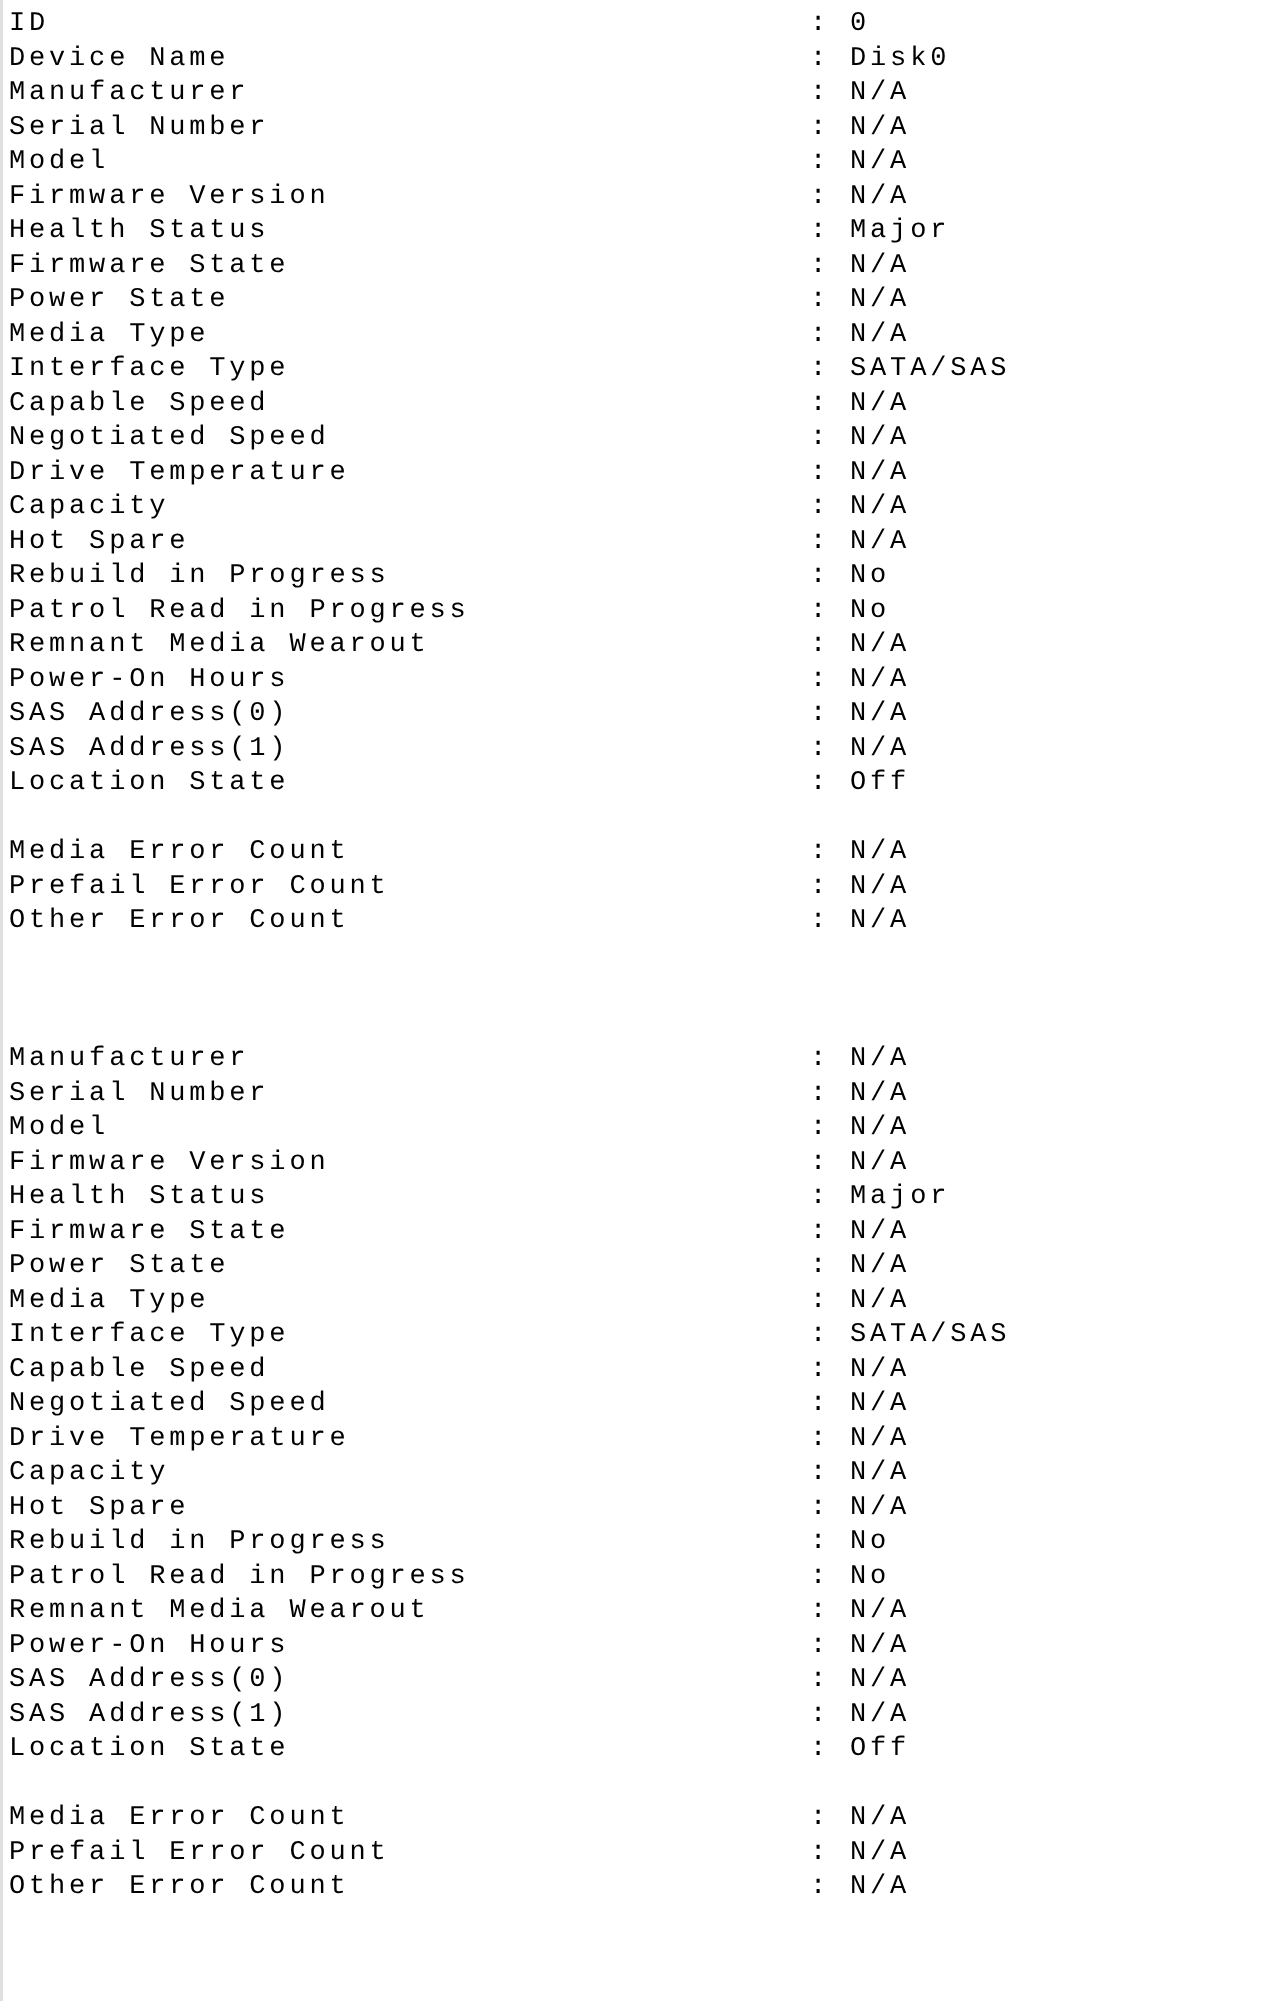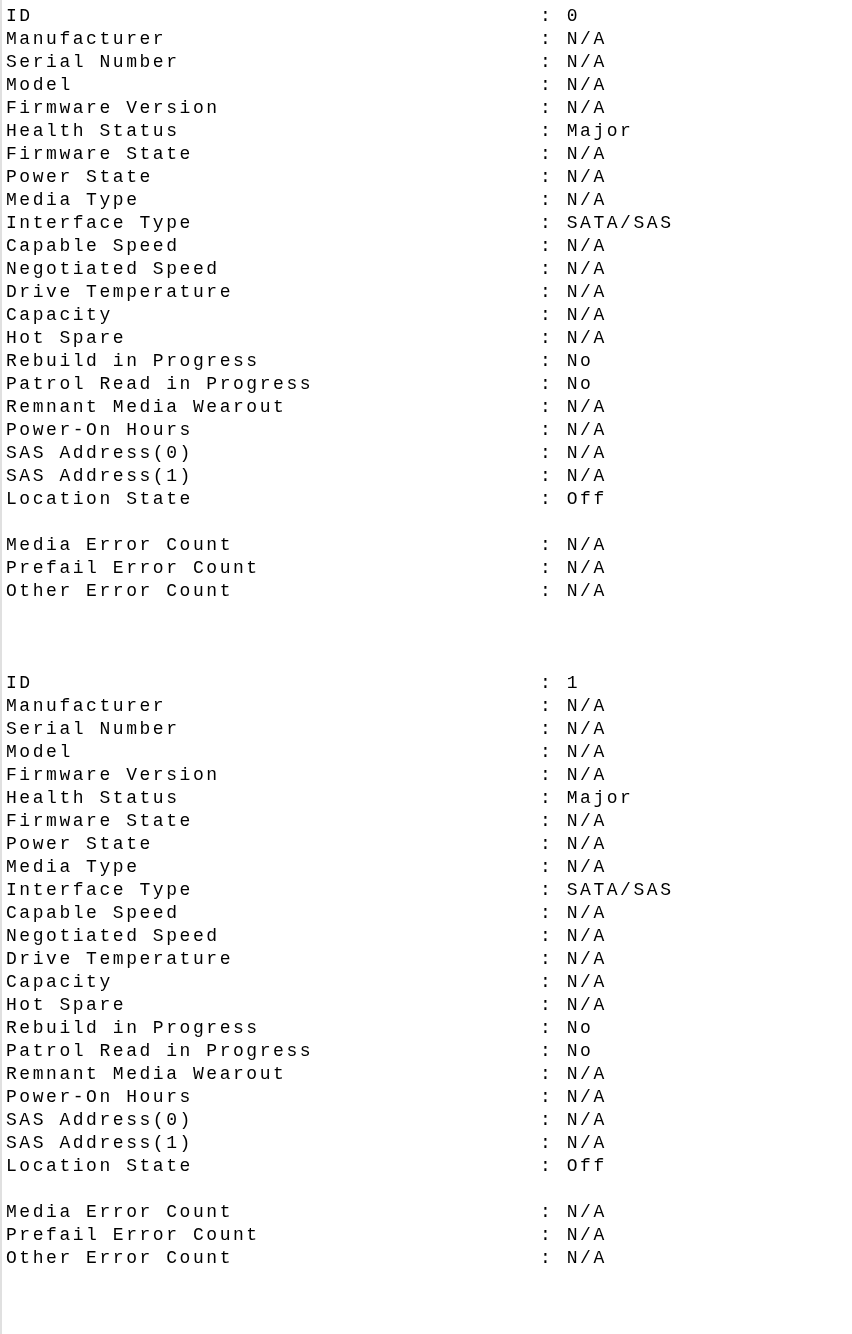--- a/index.html
+++ b/index.html
@@ -45,20 +45,21 @@
     height: 69px;
   }
 </style>
 </head>
 <body>
 
 <div class="screen">
   <div id="disk-blocks">
       <div class="disk-block">
         <div class="line"><span class="label">ID</span><span class="value">: 0</span></div>
+        <div class="line"><span class="label">Device Name</span><span class="value">: Disk0</span></div>
         <div class="line"><span class="label">Manufacturer</span><span class="value">: N/A</span></div>
         <div class="line"><span class="label">Serial Number</span><span class="value">: N/A</span></div>
         <div class="line"><span class="label">Model</span><span class="value">: N/A</span></div>
         <div class="line"><span class="label">Firmware Version</span><span class="value">: N/A</span></div>
         <div class="line"><span class="label">Health Status</span><span class="value">: Major</span></div>
         <div class="line"><span class="label">Firmware State</span><span class="value">: N/A</span></div>
         <div class="line"><span class="label">Power State</span><span class="value">: N/A</span></div>
         <div class="line"><span class="label">Media Type</span><span class="value">: N/A</span></div>
         <div class="line"><span class="label">Interface Type</span><span class="value">: SATA/SAS</span></div>
         <div class="line"><span class="label">Capable Speed</span><span class="value">: N/A</span></div>
@@ -73,21 +74,20 @@
         <div class="line"><span class="label">SAS Address(0)</span><span class="value">: N/A</span></div>
         <div class="line"><span class="label">SAS Address(1)</span><span class="value">: N/A</span></div>
         <div class="line"><span class="label">Location State</span><span class="value">: Off</span></div>
         <div class="blank-line"></div>
         <div class="line"><span class="label">Media Error Count</span><span class="value">: N/A</span></div>
         <div class="line"><span class="label">Prefail Error Count</span><span class="value">: N/A</span></div>
         <div class="line"><span class="label">Other Error Count</span><span class="value">: N/A</span></div>
       </div>
       <div class="block-gap"></div>
       <div class="disk-block">
-        <div class="line"><span class="label">ID</span><span class="value">: 1</span></div>
         <div class="line"><span class="label">Manufacturer</span><span class="value">: N/A</span></div>
         <div class="line"><span class="label">Serial Number</span><span class="value">: N/A</span></div>
         <div class="line"><span class="label">Model</span><span class="value">: N/A</span></div>
         <div class="line"><span class="label">Firmware Version</span><span class="value">: N/A</span></div>
         <div class="line"><span class="label">Health Status</span><span class="value">: Major</span></div>
         <div class="line"><span class="label">Firmware State</span><span class="value">: N/A</span></div>
         <div class="line"><span class="label">Power State</span><span class="value">: N/A</span></div>
         <div class="line"><span class="label">Media Type</span><span class="value">: N/A</span></div>
         <div class="line"><span class="label">Interface Type</span><span class="value">: SATA/SAS</span></div>
         <div class="line"><span class="label">Capable Speed</span><span class="value">: N/A</span></div>

